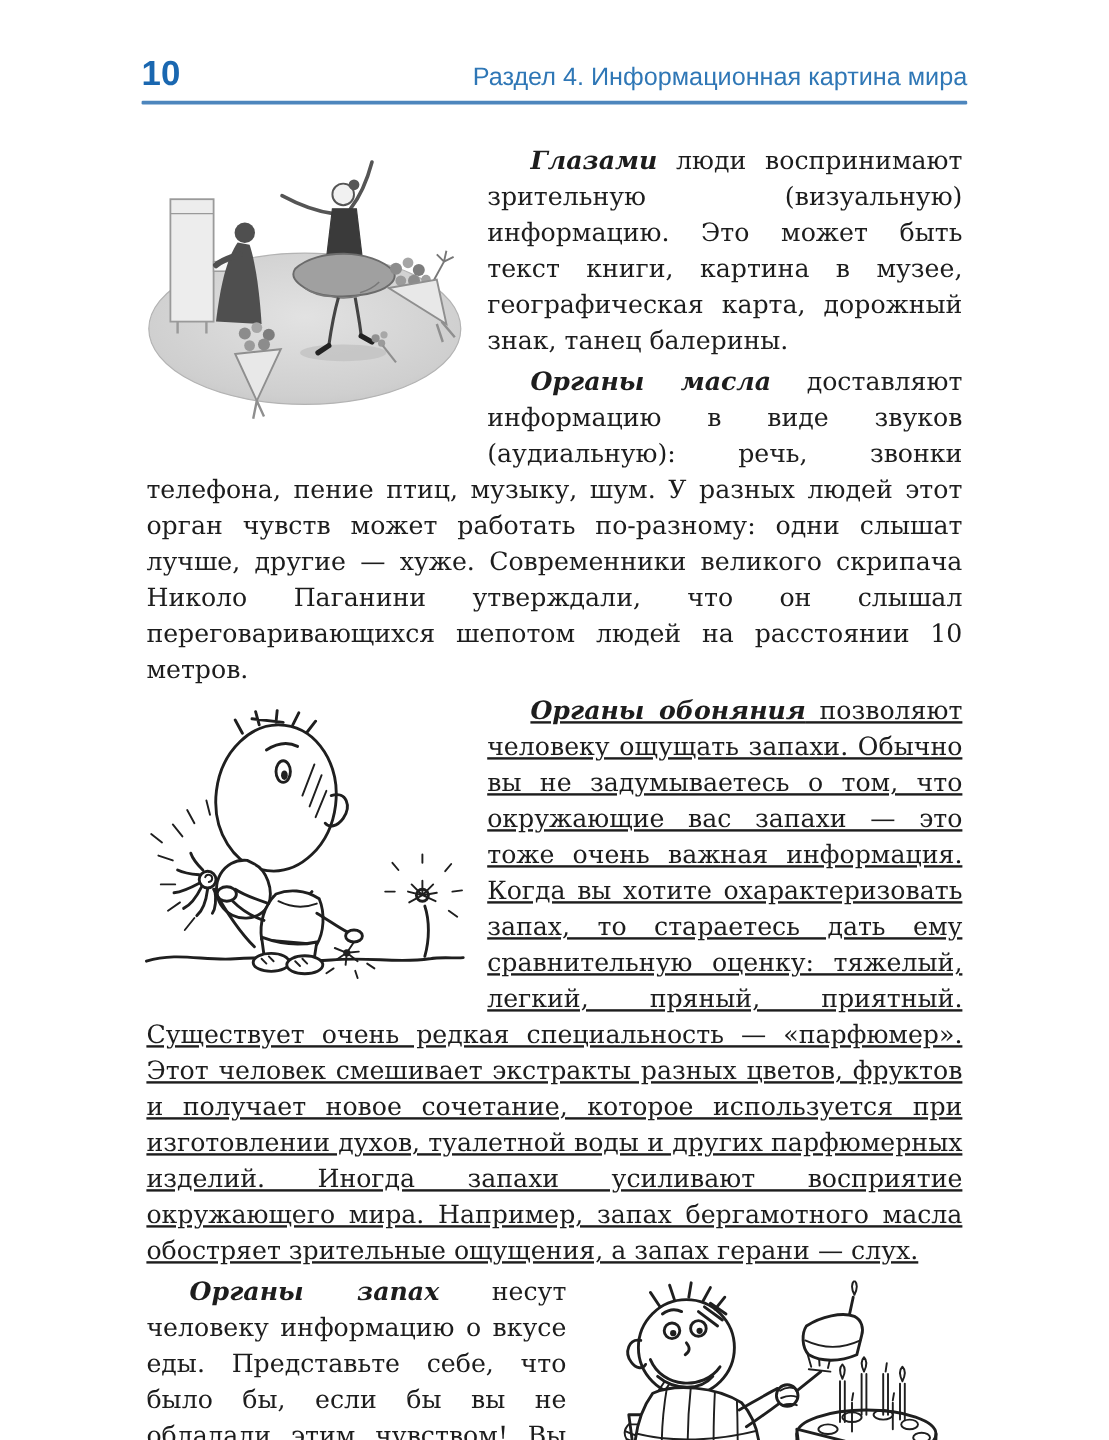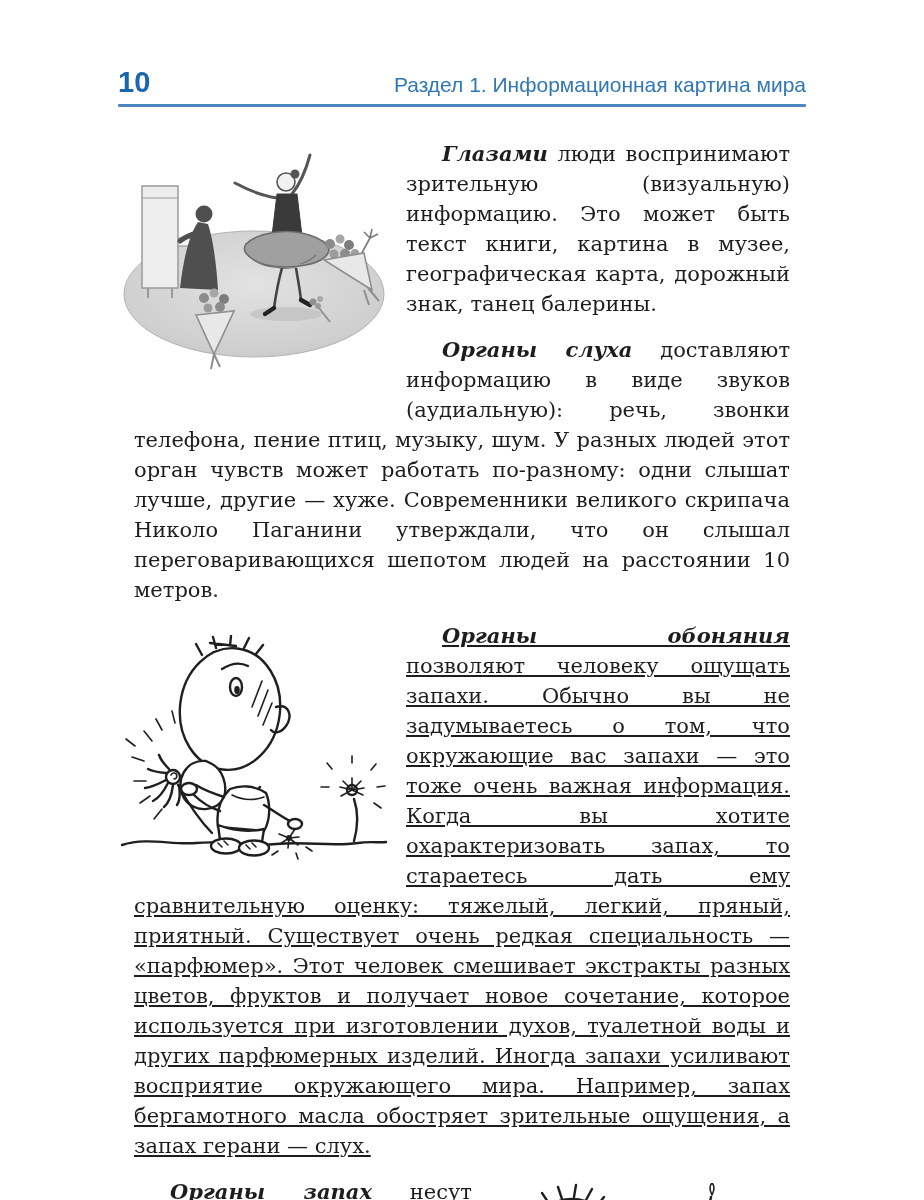--- a/index.html
+++ b/index.html
@@ -8,37 +8,37 @@
     --rule:#4d86bd;
     --text:#1d1d1d;
   }
   *{box-sizing:border-box;}
   html,body{margin:0;padding:0;background:#ffffff;}
   .page{
     width:924px;height:1200px;position:relative;overflow:hidden;background:#ffffff;
     font-family:"DejaVu Serif","Liberation Serif",serif;color:var(--text);
   }
   .inner{padding:0 118px;}
-  .header{padding-top:68px;}
+  .header{padding-top:48px;}
   .header-row{display:flex;justify-content:space-between;align-items:flex-end;}
   .pagenum{
     font-family:"Liberation Sans",sans-serif;font-weight:700;font-size:29px;
     color:var(--accent);line-height:1;
   }
   .section-title{
     font-family:"Liberation Sans",sans-serif;font-size:21px;font-weight:500;
     color:var(--accent2);line-height:1.15;
   }
   .header-rule{height:3px;background:var(--rule);margin-top:7px;border-radius:1px;}
   .content{
     margin-top:32px;font-size:21px;line-height:30px;text-align:justify;
     hyphens:auto;-webkit-hyphens:auto;
   }
   .content::after{content:"";display:block;clear:both;}
-  .content p{margin:16px;text-indent:36px;}
+  .content p{margin:4px;text-indent:36px;}
   .p-smell{margin-top:13px;text-decoration:underline;}
   .p-taste{margin-top:4px;}
   .lead{font-style:italic;font-weight:700;}
   figure{margin:0;padding:0;}
   .fl{float:left;margin:3px 16px 10px 0;}
   .fl2{float:left;clear:left;margin:14px 16px 8px 0;}
   .fr{float:right;clear:right;margin:6px 0 8px 16px;}
   
   .ln{stroke:#1f1f1f;stroke-width:2.4;fill:none;stroke-linecap:round;stroke-linejoin:round;}
   .lnw{stroke:#1f1f1f;stroke-width:2.4;fill:#ffffff;stroke-linecap:round;stroke-linejoin:round;}
@@ -46,21 +46,21 @@
 </style>
 </head>
 <body>
 
 <div class="page">
   <div class="inner">
 
     <header class="header">
       <div class="header-row">
         <span class="pagenum">10</span>
-        <span class="section-title">Раздел 1. Информационная картина мира</span>
+        <span class="section-title">Раздел 4. Информационная картина мира</span>
       </div>
       <div class="header-rule"></div>
     </header>
 
     <main class="content">
 
       <figure class="fl">
         <svg width="272" height="237" viewBox="0 0 272 237" xmlns="http://www.w3.org/2000/svg">
           <defs>
             <radialGradient id="stageG" cx="50%" cy="42%" r="75%">
@@ -127,21 +127,21 @@
               <circle cx="90" cy="166" r="4.5" fill="#9b9b9b"></circle>
             <circle cx="102" cy="165" r="5" fill="#8c8c8c"></circle>
             <path d="M78,173 L116,169 L96,212 Z" fill="#e8e8e8" stroke="#8f8f8f" stroke-width="1.6"></path>
             <path d="M96,212 l-3,15 M96,212 l6,13" stroke="#8f8f8f" stroke-width="2"></path>
           </g>
         </svg>
       </figure>
 
       <p><span class="lead">Глазами</span><span> люди воспринимают зрительную (визуальную) информацию. Это может быть текст книги, картина в музее, географическая карта, дорожный знак, танец балерины.</span></p>
 
-      <p><span class="lead">Органы слуха</span><span> доставляют информацию в виде звуков (аудиальную): речь, звонки телефона, пение птиц, музыку, шум. У разных людей этот орган чувств может работать по-разному: одни слышат лучше, другие — хуже. Современники великого скрипача Николо Паганини утверждали, что он слышал переговаривающихся шепотом людей на расстоянии 10 метров.</span></p>
+      <p><span class="lead">Органы масла</span><span> доставляют информацию в виде звуков (аудиальную): речь, звонки телефона, пение птиц, музыку, шум. У разных людей этот орган чувств может работать по-разному: одни слышат лучше, другие — хуже. Современники великого скрипача Николо Паганини утверждали, что он слышал переговаривающихся шепотом людей на расстоянии 10 метров.</span></p>
 
       <figure class="fl2">
         <svg width="272" height="226" viewBox="0 0 272 226" xmlns="http://www.w3.org/2000/svg">
           <g>
 
             <path class="ln" d="M4,210 C30,202 52,210 78,208 C110,205 128,212 158,209 C190,206 212,212 240,208 C252,206 262,208 268,207"></path>
 
             <ellipse class="lnw" cx="112" cy="74" rx="50" ry="61" transform="rotate(7 112 74)"></ellipse>
 
             <path class="ln" d="M84,20 l-6,-11 M98,13 l-3,-11 M112,11 l1,-10 M126,13 l5,-10 M138,19 l7,-9 M92,8 l26,3"></path>

